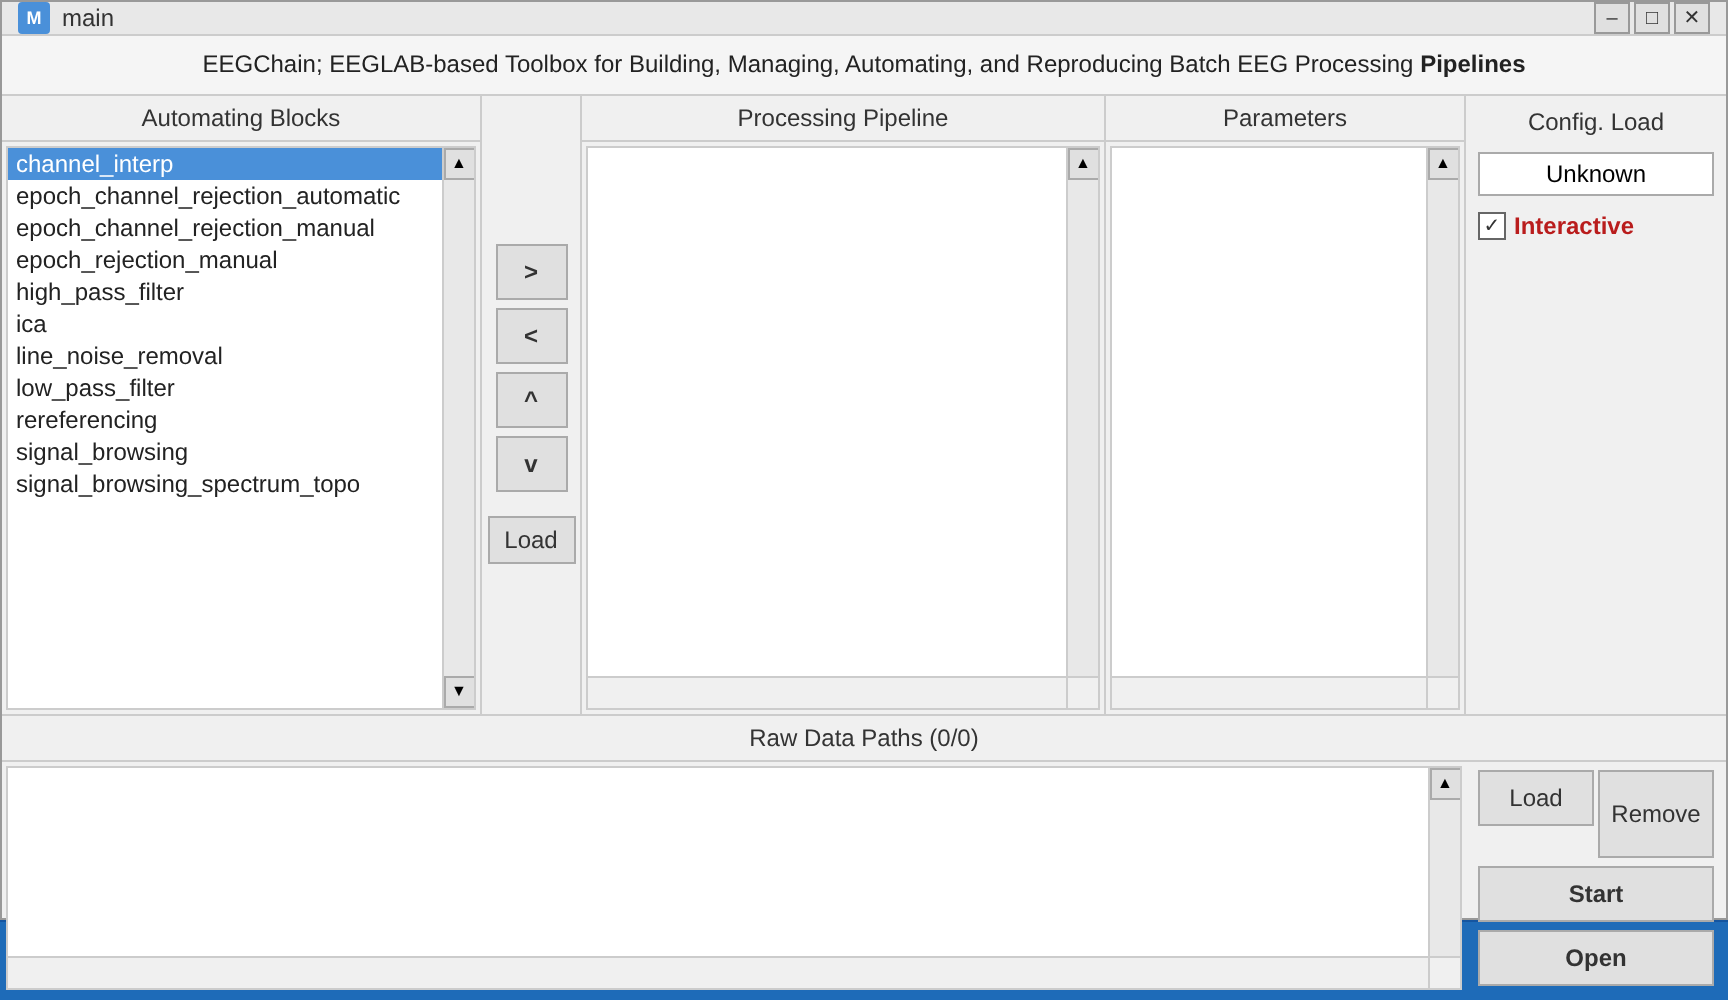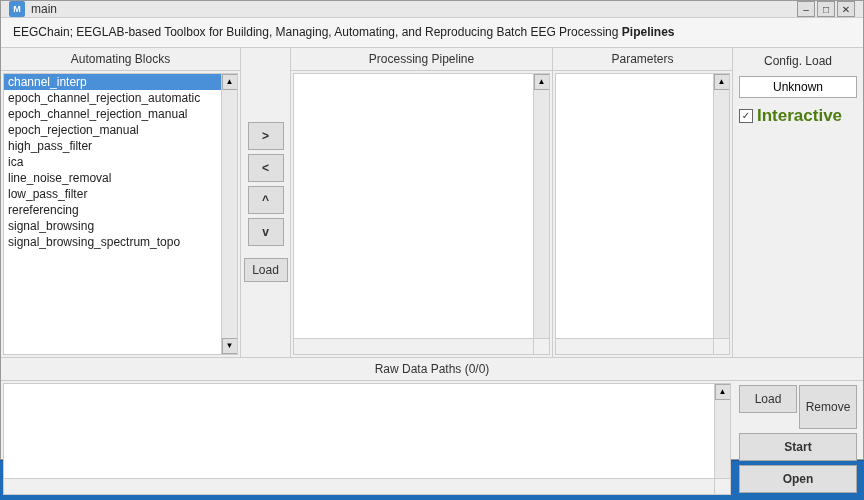--- a/index.html
+++ b/index.html
@@ -66,20 +66,21 @@
       color: #333;
     }
 
     .app-header {
       background: #f5f5f5;
       padding: 6px 12px;
       border-bottom: 1px solid #ccc;
       font-size: 12px;
       color: #222;
       line-height: 1.4;
+      text-align: center;
     }
     .app-header span.bold { font-weight: bold; }
 
     .main-content {
       display: flex;
       flex: 1;
       flex-direction: column;
     }
 
     .top-section {
@@ -257,23 +258,23 @@
       display: flex;
       align-items: center;
       justify-content: center;
       cursor: pointer;
     }
     .checkbox-check {
       font-size: 10px;
       color: #333;
     }
     .interactive-label {
-      font-size: 17px;
+      font-size: 12px;
       font-weight: bold;
-      color: #4d7c0f;
+      color: #b91c1c;
     }
 
     
     .bottom-section {
       display: flex;
       flex-direction: column;
       flex: 1;
     }
     .raw-data-header {
       text-align: center;

